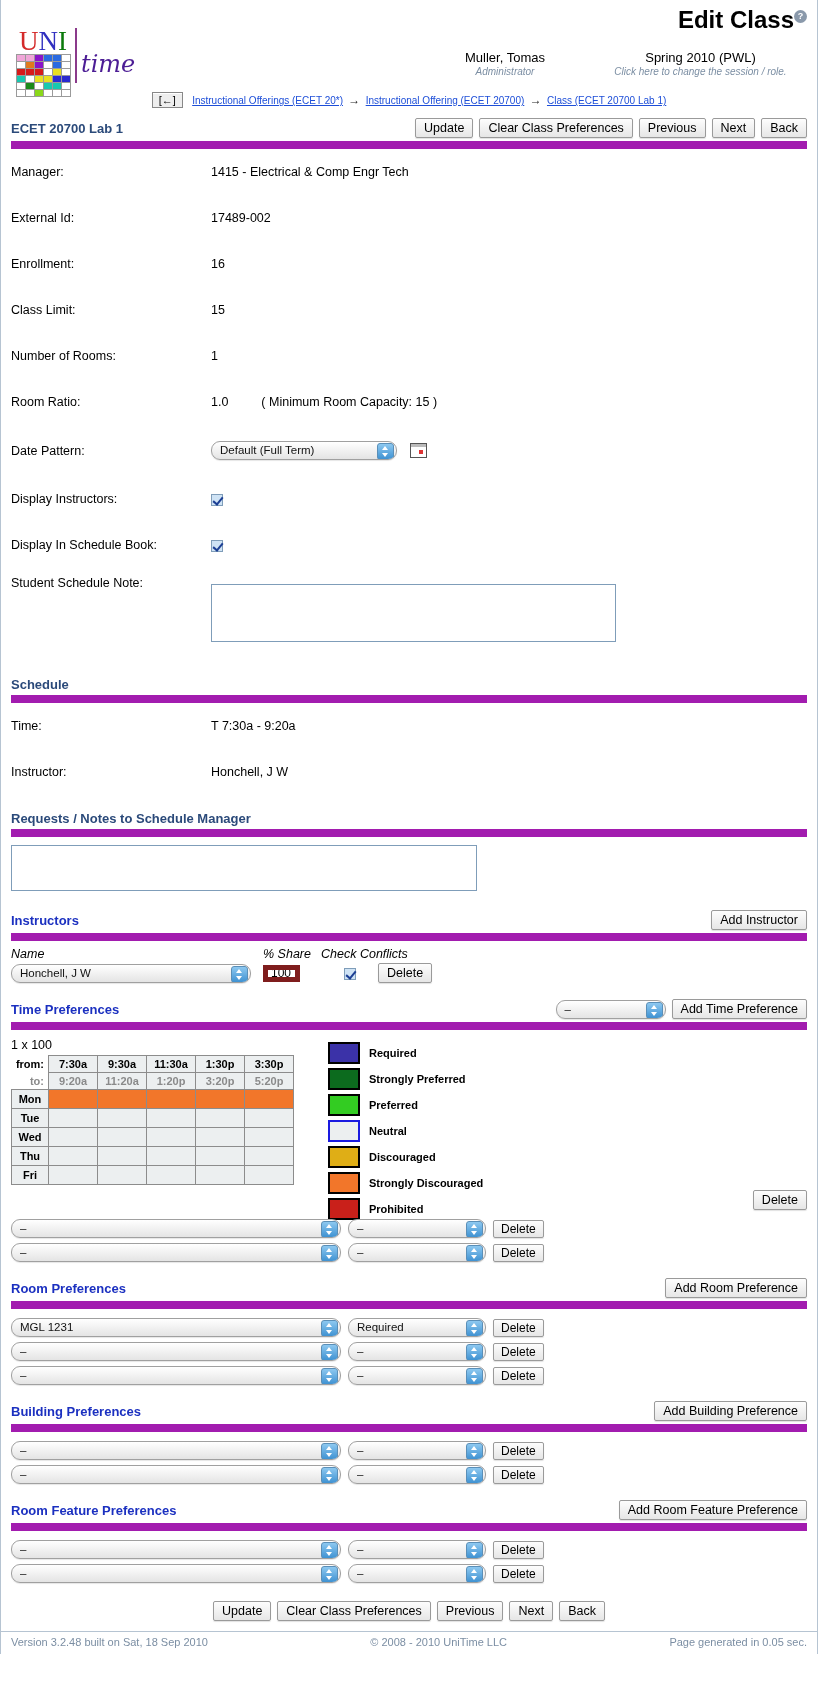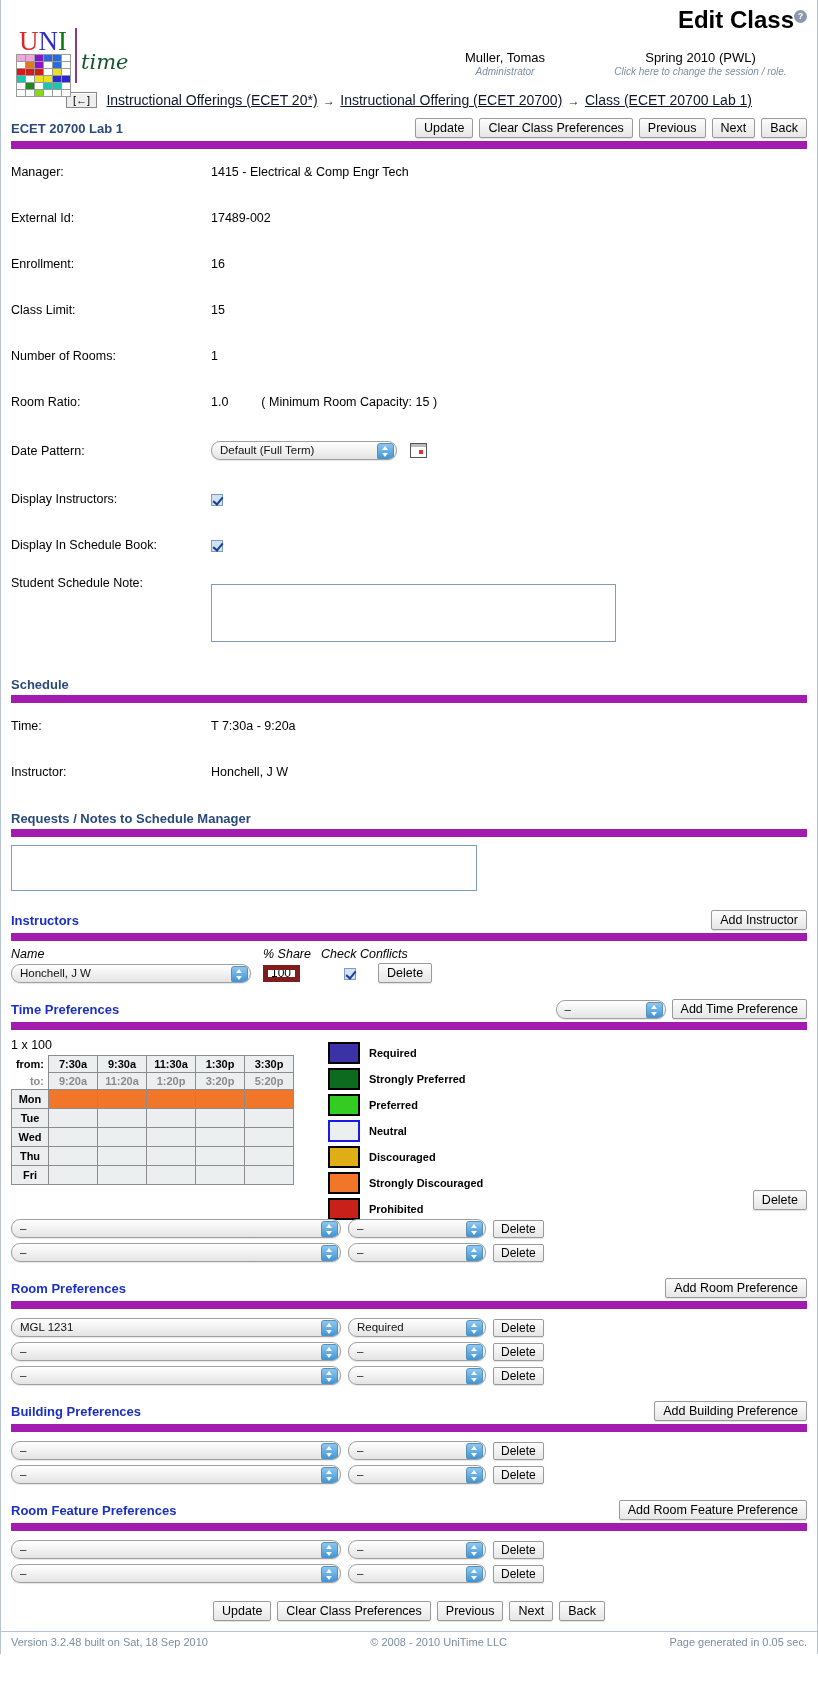--- a/index.html
+++ b/index.html
@@ -13,41 +13,41 @@
   .inner { padding:0 10px; }
 
   
   .header { position:relative; height:90px; }
   .logo { position:absolute; left:8px; top:28px; width:125px; height:60px; }
   .logo .uni { font-family:"Liberation Serif", serif; font-size:27px; letter-spacing:0px; line-height:1;
                position:absolute; left:10px; top:0px; }
   .logo .uni .u { color:#d42a2a; } .logo .uni .n { color:#3030c0; } .logo .uni .i { color:#0b7a0b; }
   .logo .bar { position:absolute; left:66px; top:0px; width:2px; height:55px; background:#8b3a8b; }
   .logo .time { position:absolute; left:72px; top:22px; font-family:"DejaVu Serif", serif;
-                font-style:italic; font-size:21px; color:#14532d; }
+                font-style:italic; font-size:24px; color:#4c1d95; }
   .logo .grid { position:absolute; left:7px; top:26px; }
   .logo .grid td { width:8px; height:6px; border:1px solid #9a9a9a; padding:0; }
   .logo .grid table { border-collapse:collapse; }
 
   .title { position:absolute; right:10px; top:6px; font-size:24px; font-weight:bold; color:#000;
            font-family:"Liberation Sans", sans-serif; }
   .qmark { display:inline-block; width:13px; height:13px; border-radius:50%;
            background:#8a99ab; color:#fff; font-size:9px; line-height:13px; text-align:center;
            vertical-align:super; font-weight:bold; }
   .userbox { position:absolute; right:232px; top:50px; text-align:center; width:160px; }
   .sessionbox { position:absolute; right:14px; top:50px; text-align:center; width:205px; }
   .userbox .nm, .sessionbox .nm { font-size:13px; color:#000; }
   .userbox .sub, .sessionbox .sub { font-size:10px; font-style:italic; color:#7b8ea3; margin-top:1px; }
 
   .bcbar { text-align:center; padding:2px 0 8px 0; }
   .backbtn { display:inline-block; border:1px solid #888; background:#eeeeee;
              font-size:11px; padding:1px 6px; margin-right:6px; vertical-align:middle;
              font-family:"Liberation Sans", sans-serif; color:#000;
              box-shadow: inset 0 1px 0 #fff; }
-  .bc a { color:#0f172a; text-decoration:underline; font-size:14px; }
+  .bc a { color:#1d4ed8; text-decoration:underline; font-size:10px; }
   .bc { display:inline-block; vertical-align:middle; }
   .bc .arw { color:#222; padding:0 2px; }
 
   
   .secrow { display:flex; align-items:center; justify-content:space-between;
             border-bottom:8px solid #a21caf; padding-bottom:3px; margin-top:16px; }
   .secrow.first { margin-top:2px; }
   .sectitle { color:#1b30c0; font-weight:bold; font-size:13px; }
   .sectitle.dark { color:#2b4a7a; }
   .secright { display:flex; align-items:center; gap:6px; }

